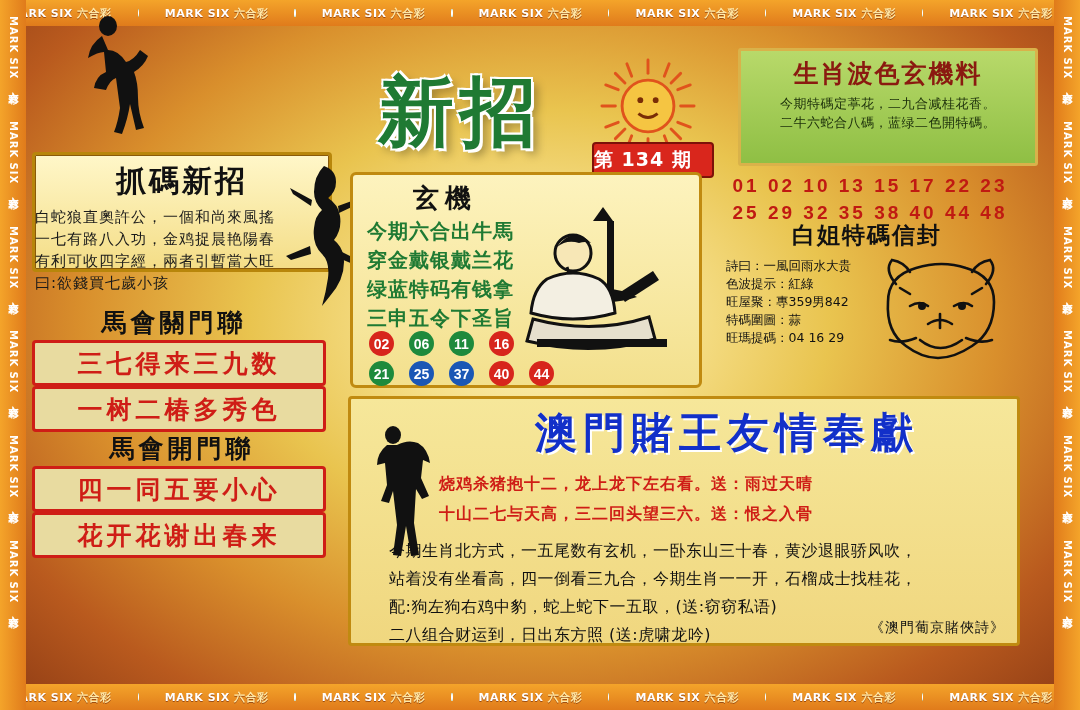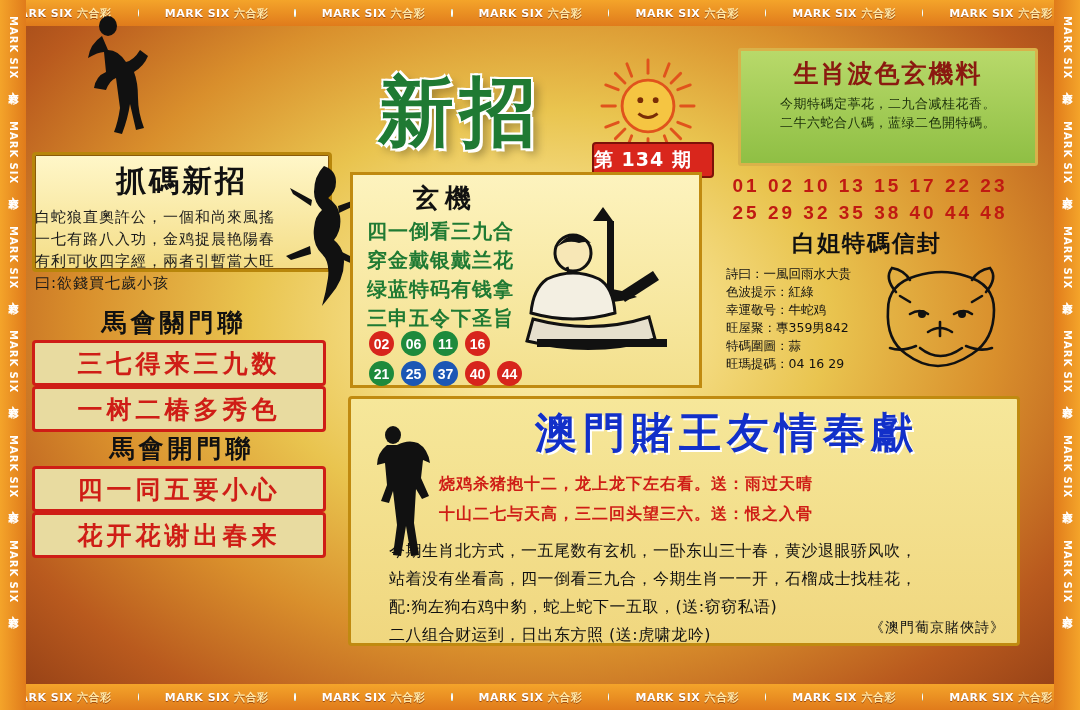--- a/index.html
+++ b/index.html
@@ -72,45 +72,45 @@
   }
 
   
   .library{
     position:absolute;left:62px;top:560px;width:250px;text-align:center;
     font-family:"DejaVu Serif",serif;font-size:44px;font-weight:bold;color:#111;letter-spacing:6px;
     text-shadow:2px 2px 0 #ffe9a0;
   }
 
   
-  #xuanji{left:350px;top:172px;width:352px;height:216px;border:3px solid #c08a10;border-radius:0;
+  #xuanji{left:350px;top:172px;width:352px;height:216px;border:3px solid #c08a10;border-radius:6px;
     background:linear-gradient(180deg,#fdf3be,#f3e08d);}
   #xuanji .h{position:absolute;left:60px;top:6px;font-family:"DejaVu Serif",serif;font-size:26px;font-weight:bold;color:#111;letter-spacing:6px;}
   #xuanji .poem{position:absolute;left:14px;top:42px;width:170px;}
   #xuanji .poem div{font-family:"DejaVu Serif",serif;font-size:20px;font-weight:bold;color:#1f7a33;line-height:29px;letter-spacing:1px;}
-  .nums-row{position:absolute;display:flex;gap:7px;}
+  .nums-row{position:absolute;display:flex;gap:15px;}
   .ball{width:25px;height:25px;border-radius:50%;display:flex;align-items:center;justify-content:center;
     font-size:14px;font-weight:bold;color:#fff;font-family:"Liberation Sans",sans-serif;}
   .ball.red{background:#d7251c;}
   .ball.green{background:#1e8a3c;}
   .ball.blue{background:#1b57b5;}
   .scholar{position:absolute;right:6px;top:26px;width:186px;height:186px;}
   .seal{position:absolute;left:505px;top:300px;font-family:"DejaVu Serif",serif;font-size:28px;font-weight:bold;color:#4a4a4a;opacity:.75;letter-spacing:2px;transform:rotate(-4deg);}
 
   
   #zodiac{left:738px;top:48px;width:300px;height:118px;border:3px solid #d9b24a;border-radius:3px;
     background:linear-gradient(180deg,#b8d96a,#8fbf44);}
   #zodiac h3{margin:6px 0 4px;text-align:center;font-family:"DejaVu Serif",serif;font-size:25px;font-weight:bold;color:#8a1a10;letter-spacing:2px;}
   #zodiac p{margin:0;text-align:center;font-size:13px;color:#1b2e0a;line-height:19px;letter-spacing:.5px;}
 
   .numgrid{position:absolute;left:722px;top:172px;width:296px;text-align:center;}
   .numgrid div{font-family:"Liberation Sans",sans-serif;font-size:19px;font-weight:bold;color:#c01a12;letter-spacing:3px;line-height:27px;}
 
   
-  #envelope{left:714px;top:224px;width:306px;height:160px;}
+  #envelope{left:714px;top:216px;width:306px;height:160px;}
   #envelope h3{margin:4px 0 6px;text-align:center;font-family:"DejaVu Serif",serif;font-size:23px;font-weight:bold;color:#111;letter-spacing:2px;}
   #envelope .kv{font-size:12.5px;color:#111;line-height:18px;padding-left:12px;}
   .tiger{position:absolute;right:4px;top:38px;width:150px;height:118px;}
 
   
   #bottom{left:348px;top:396px;width:672px;height:250px;border:3px solid #c08a10;border-radius:4px;
     background:linear-gradient(180deg,#f6e79a,#f0d77f);}
   .macau-title{
     position:absolute;left:96px;top:6px;width:560px;text-align:center;
     font-family:"DejaVu Serif",serif;font-size:42px;font-weight:bold;color:#1230c9;letter-spacing:6px;
@@ -245,21 +245,21 @@
   <div class="redbar" style="top:386px;">一树二椿多秀色</div>
 
   <div class="couplet-title" style="left:32px;top:432px;">馬會開門聯</div>
   <div class="redbar" style="top:512px;">花开花谢出春来</div>
   <div class="redbar" style="top:466px;">四一同五要小心</div>
 
 
   <div class="box" id="xuanji">
     <div class="h">玄機</div>
     <div class="poem">
-      <div>四一倒看三九合</div>
+      <div>今期六合出牛馬</div>
       <div>穿金戴银戴兰花</div>
       <div>绿蓝特码有钱拿</div>
       <div>三申五令下圣旨</div>
     </div>
     <div class="nums-row" id="xnum1" style="left:16px;top:156px;">
         <span class="ball red">02</span>
         <span class="ball green">06</span>
         <span class="ball green">11</span>
         <span class="ball red">16</span>
       </div>
@@ -298,23 +298,20 @@
     <div>25 29 32 35 38 40 44 48</div>
   </div>
 
   <div class="box" id="envelope">
     <h3>白姐特碼信封</h3>
     <div class="kv">
       <span>詩曰：</span><span>一風回雨水大贵</span>
     </div>
     <div class="kv">
       <span>色波提示：</span><span>紅綠</span>
-    </div>
-    <div class="kv">
-      <span>幸運敬号：</span><span>牛蛇鸡</span>
     </div>
     <div class="kv">
       <span>旺屋聚：</span><span>專359男842</span>
     </div>
     <div class="kv">
       <span>特碼圍圖：</span><span>蒜</span>
     </div>
     <div class="kv">
       <span>旺瑪提碼：</span><span>04 16 29</span>
     </div>

